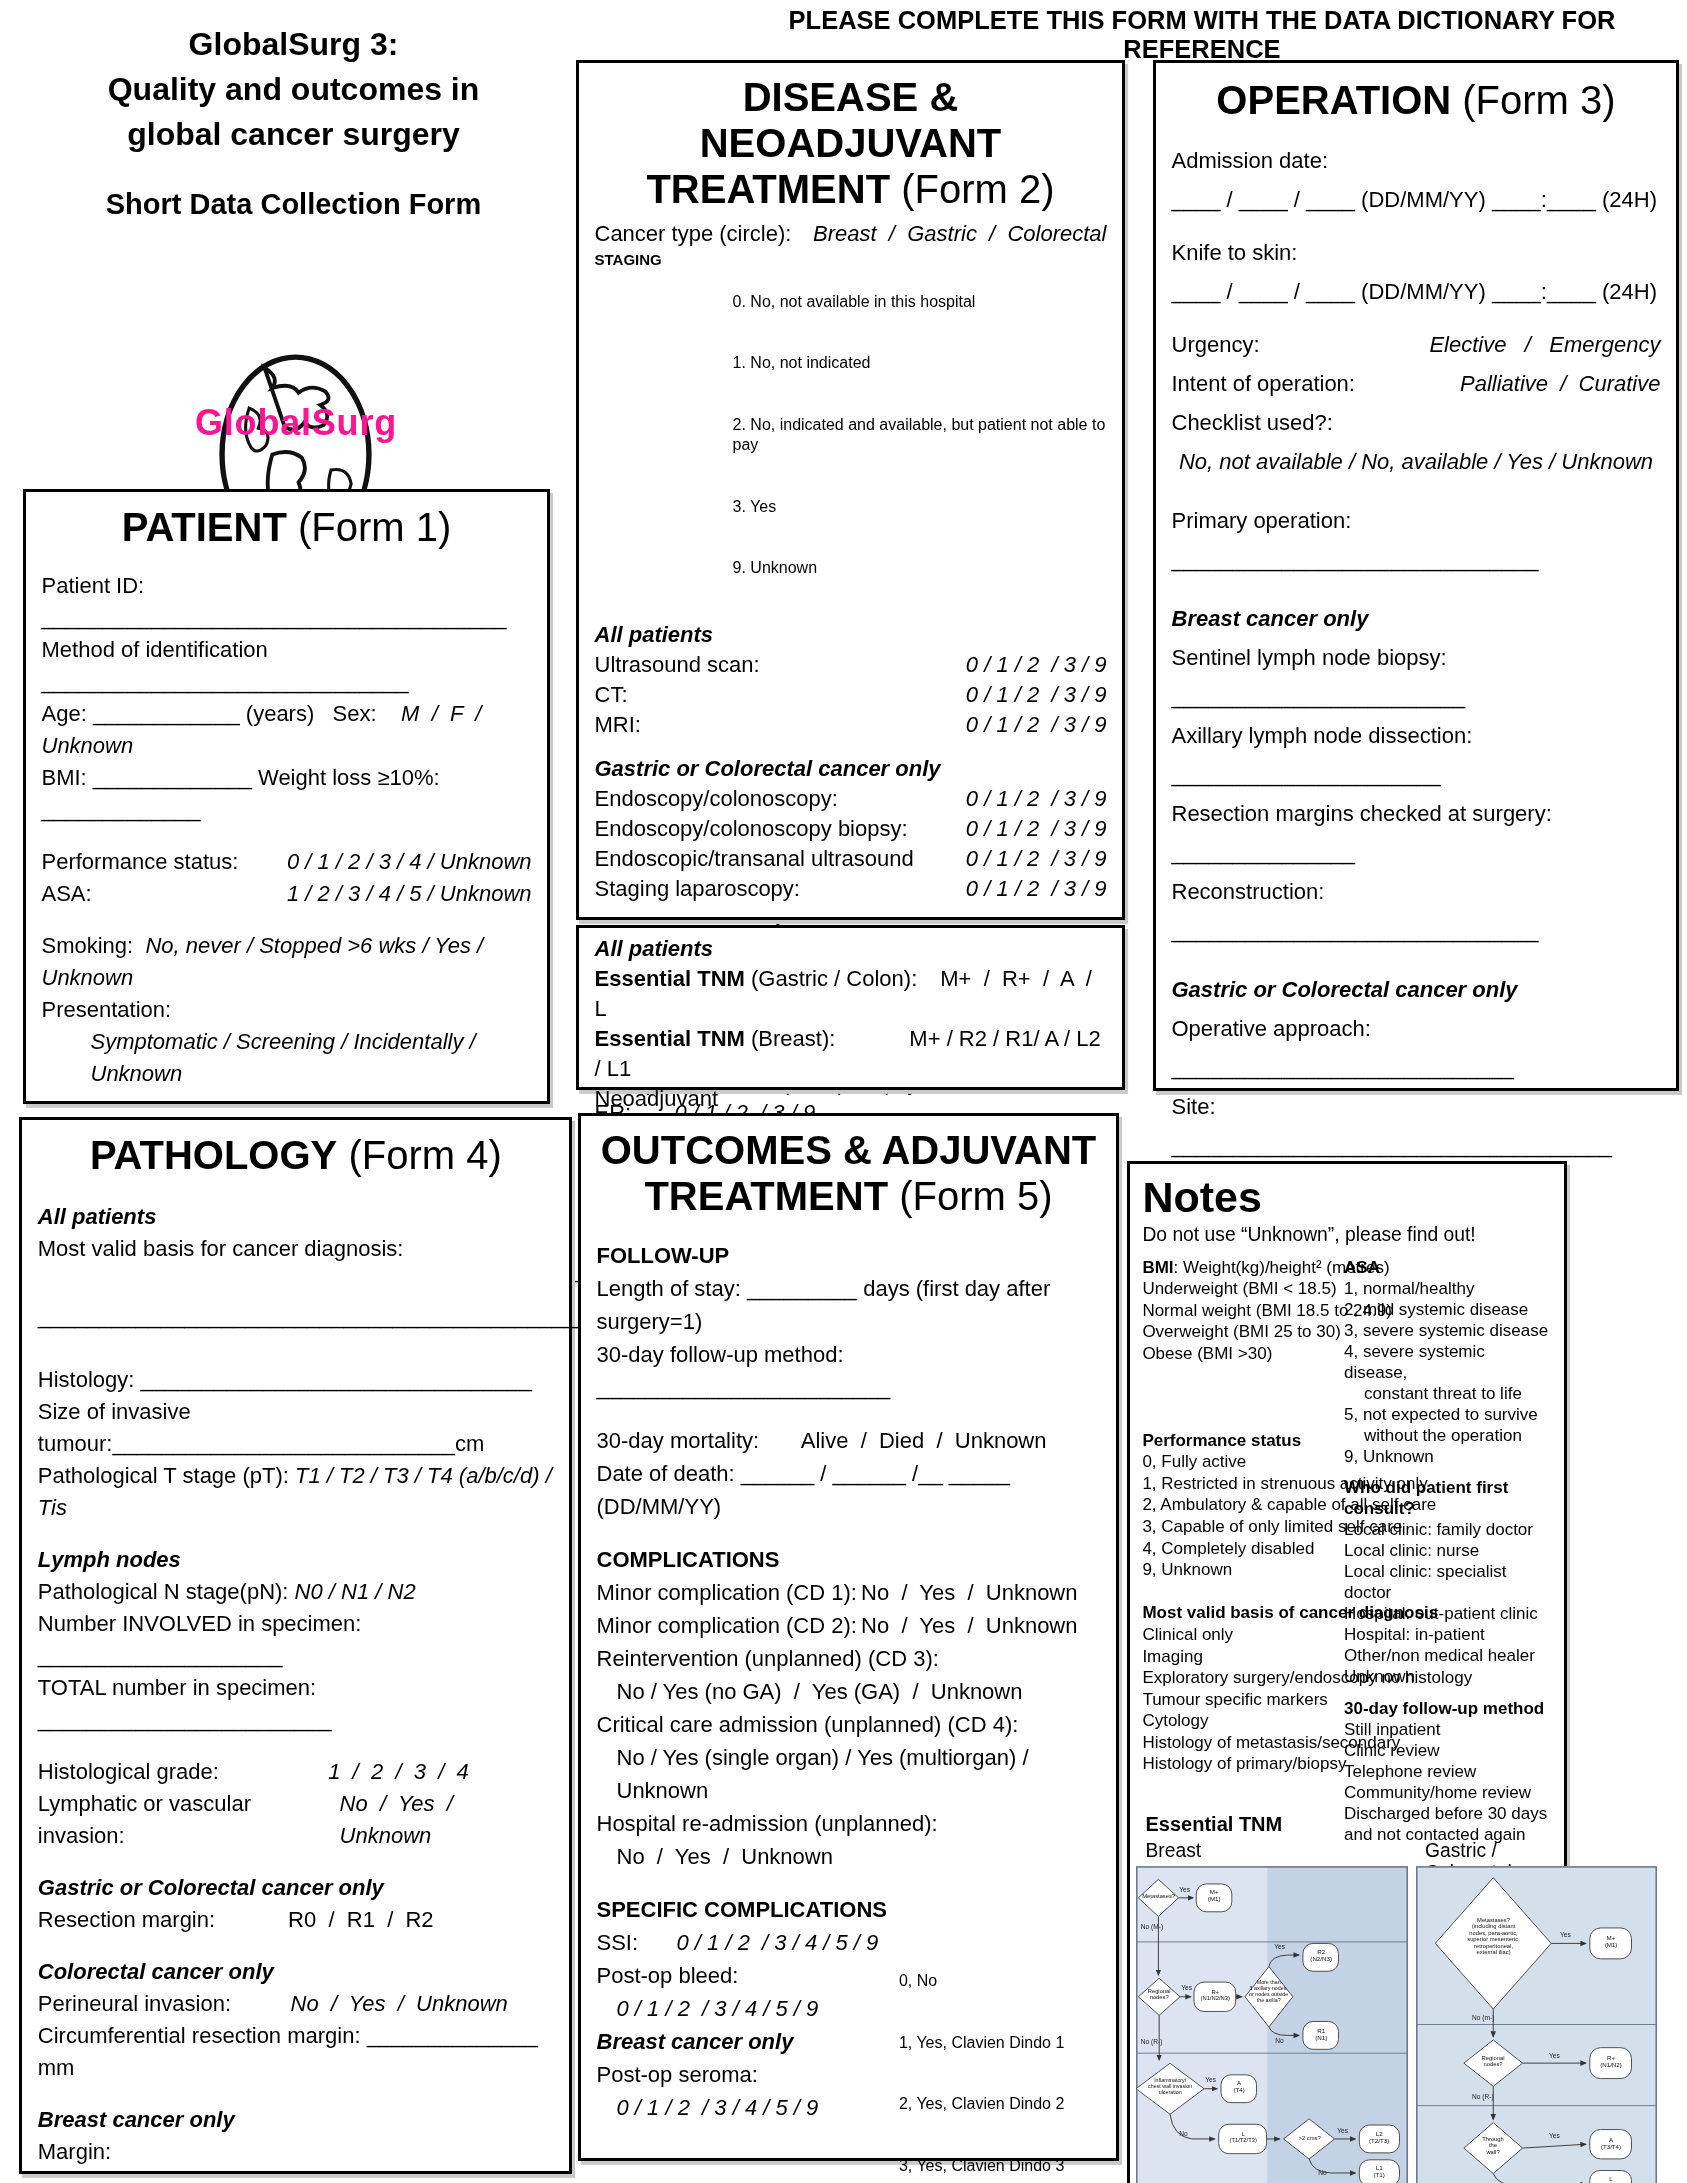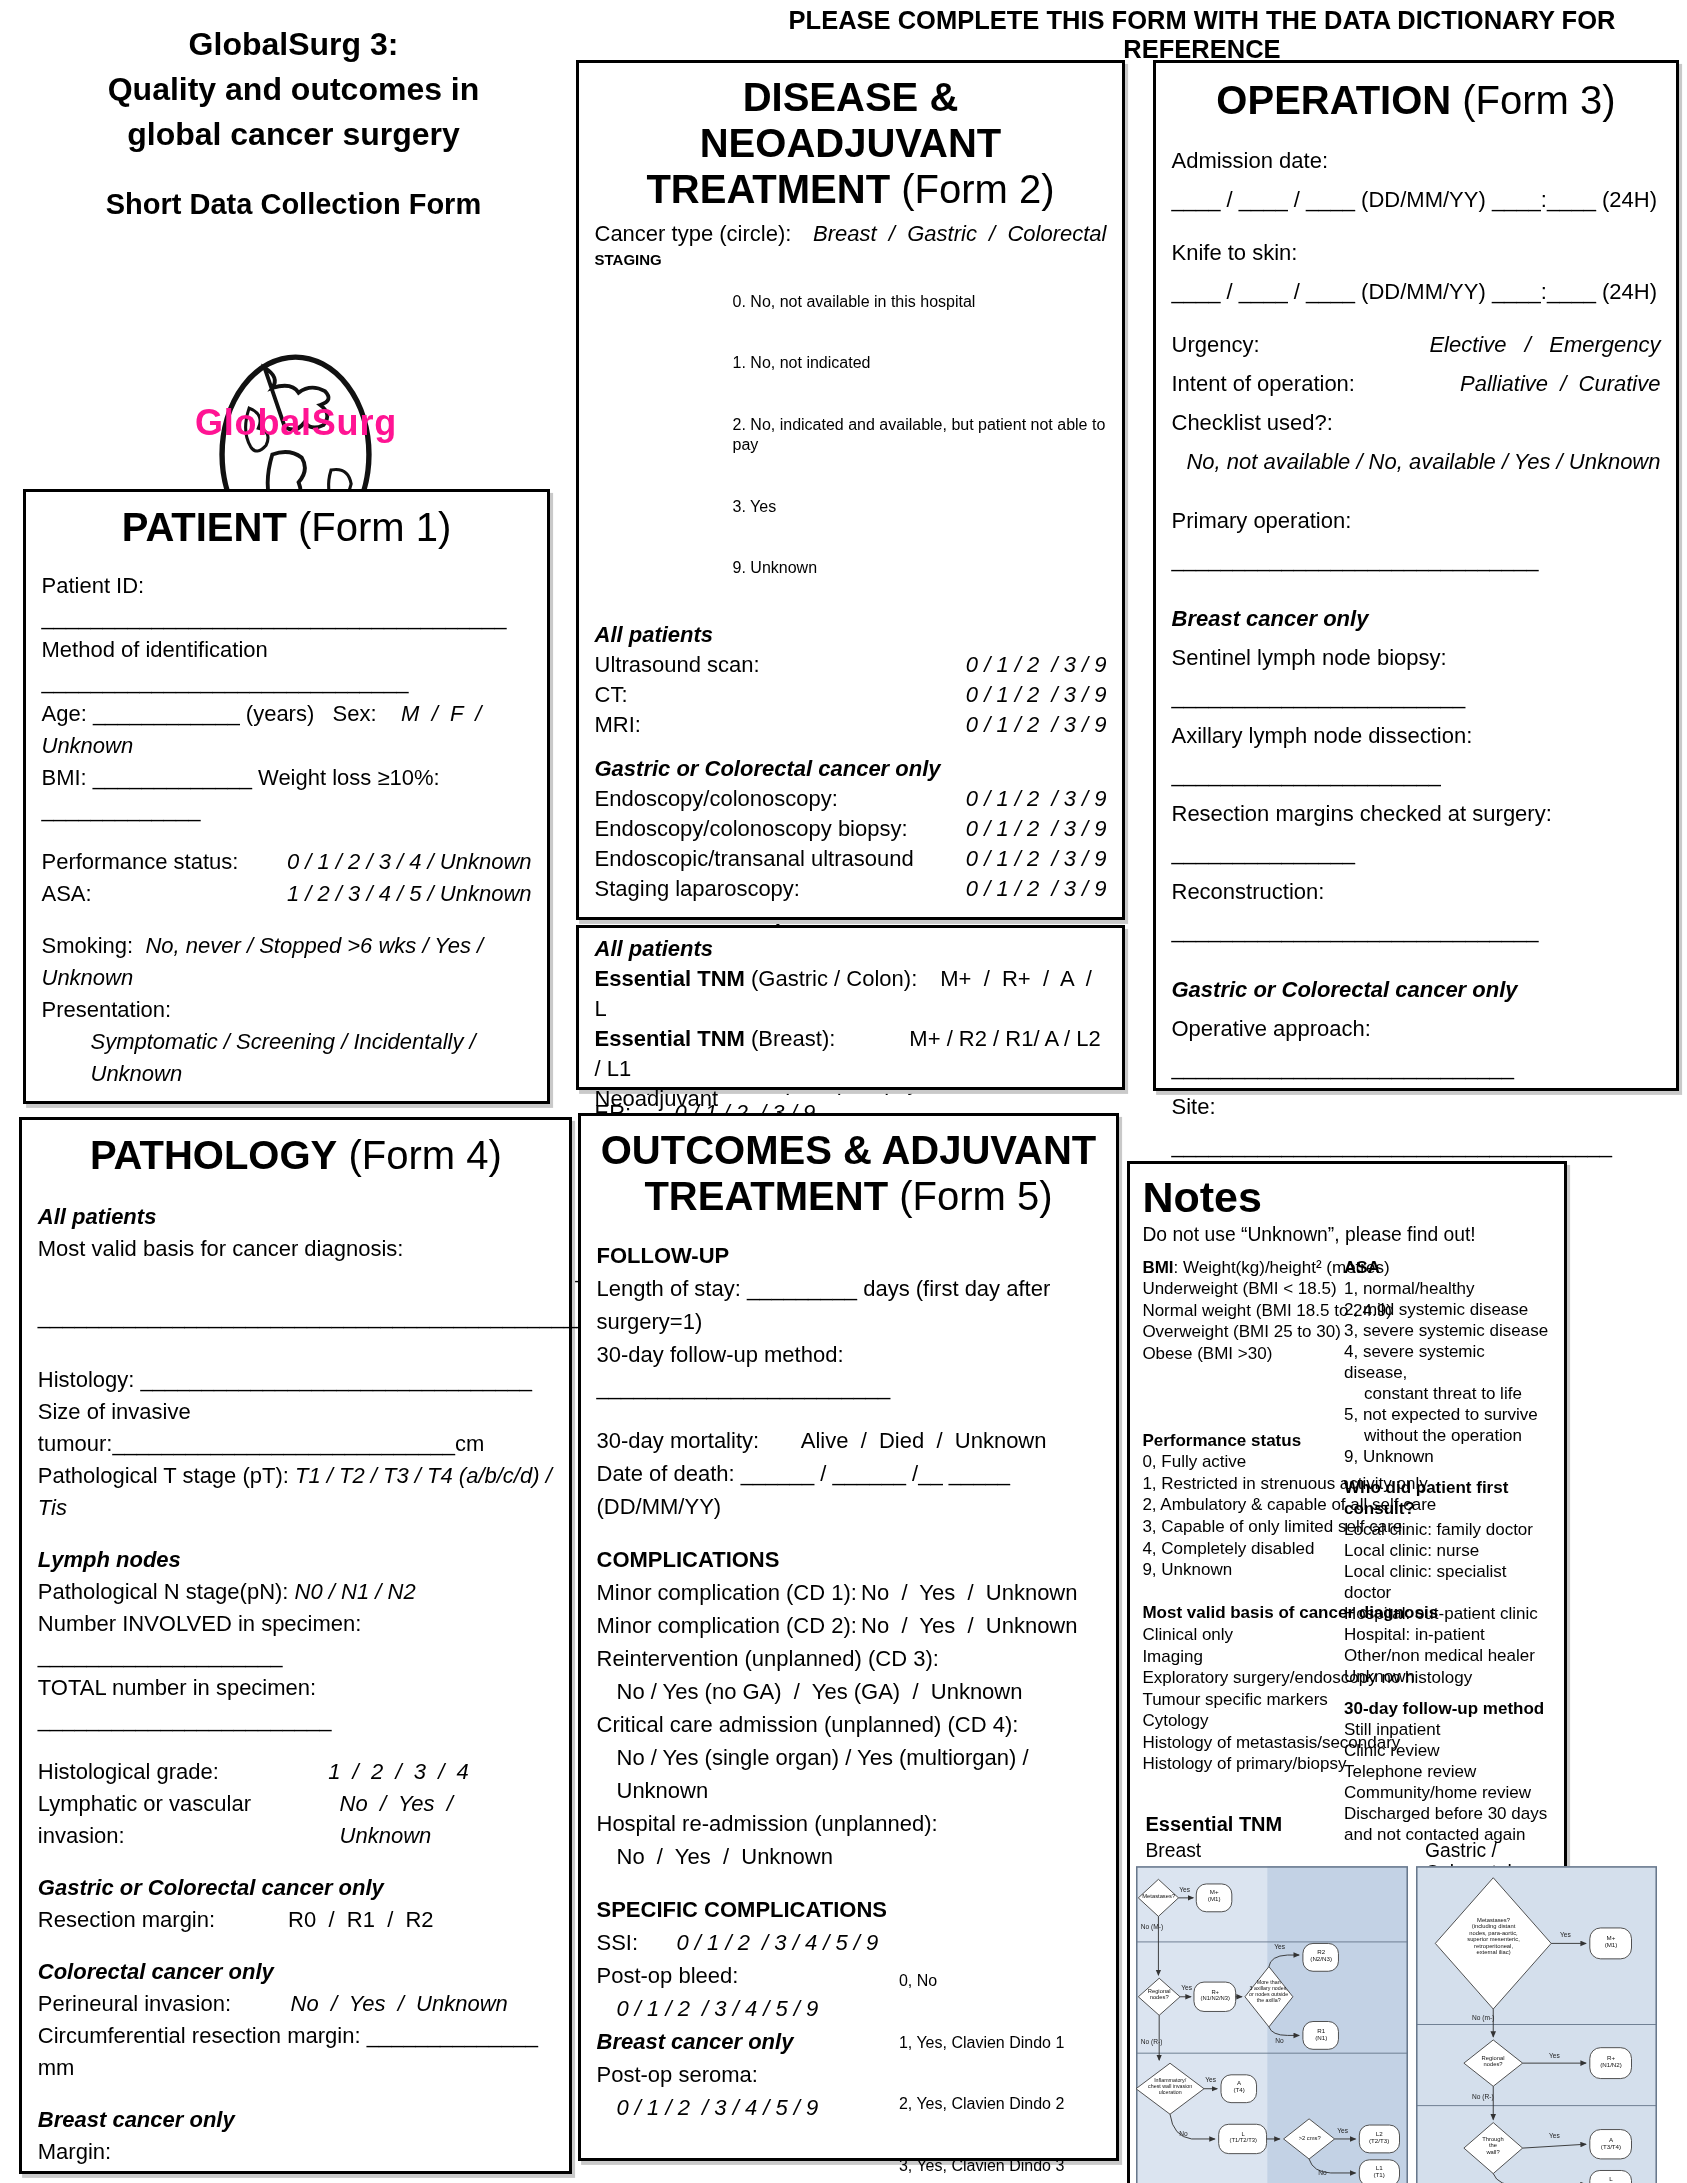--- a/index.html
+++ b/index.html
@@ -12,21 +12,21 @@
   .ln{font-size:22px;white-space:pre-wrap}
   #form1 .ln{line-height:32px}
   #form2 .ln,#form2t .ln{line-height:30px}
   #form3 .ln{line-height:39px}
   #form4 .ln{line-height:32px}
   #form5 .ln{line-height:33px}
   .row{display:flex;justify-content:space-between}
   .sec{font-weight:700;font-style:italic}
   .it{font-style:italic}
   .b{font-weight:700}
-  .ra{text-align:right}
+  .ra{text-align:center}
   .sm{font-size:16px;line-height:20.5px;white-space:pre-wrap}.sp18{height:14px}.sp26{height:20px}
   .stgrow{display:flex;gap:23px;align-items:flex-start;margin-top:1.5px}
   .rec{display:flex}
   .reccol{width:55%}
   .reckey{width:45%;padding-top:6.2px}
   .rlab{display:inline-block;width:80px}
   .gapL{margin-left:23px}
   .ind{padding-left:20px}
   .ind2{padding-left:49px}
   .brand{position:absolute;left:46px;top:21.6px;width:495px;text-align:center}

